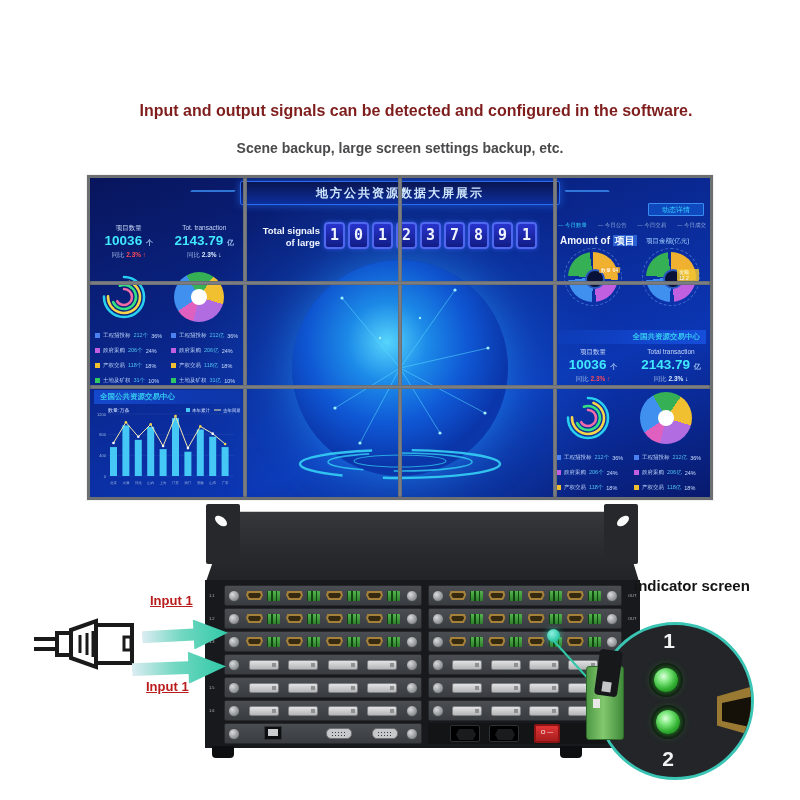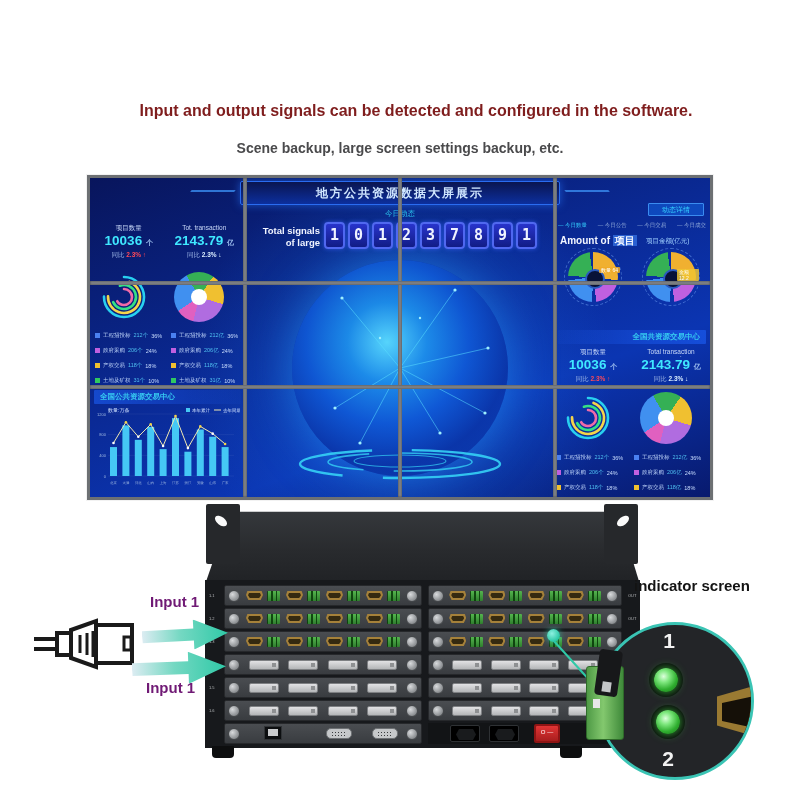--- a/index.html
+++ b/index.html
@@ -127,21 +127,21 @@
     clip-path:polygon(15% 0,85% 0,100% 50%,85% 100%,15% 100%,0 50%);
   }
   .iec i { position:absolute; left:9px; top:7px; width:3px; height:3px; border-radius:50%; background:#d8d8d8;
     box-shadow:5px 0 0 #d8d8d8, 10px 0 0 #d8d8d8; }
   .rocker { position:absolute; top:1px; width:26px; height:19px; background:#8e1414; border-radius:2px; padding:2px; }
   .rocker i { display:block; width:100%; height:100%; background:linear-gradient(180deg,#e03434,#a81e1e);
     border-radius:1px; color:#fff; font-size:6px; font-style:normal; text-align:center; line-height:13px; }
   .foot { width:22px; height:12px; background:#0d0e0f; border-radius:0 0 4px 4px; top:746px; }
 
   
-  .input-label { font-size:15px; font-weight:700; color:#701a75; }
+  .input-label { font-size:13px; font-weight:700; color:#b91c1c;text-decoration:underline; }
   .block-arrow { background:linear-gradient(90deg,#dcecf2 0%,#74d8c2 45%,#2fc9a7 100%);
     clip-path:polygon(0 30%,60% 30%,60% 0,100% 50%,60% 100%,60% 70%,0 70%); }
   .ind-label { font-size:15px; font-weight:700; color:#141414; }
   .callout { left:596px; top:622px; width:158px; height:158px; border-radius:50%;
     background:#232528; border:3px solid #3ac4b4; overflow:hidden; }
   .led-bezel { position:absolute; width:34px; height:34px; border-radius:50%; background:#0b0c0d; }
   .led { position:absolute; left:5px; top:5px; width:24px; height:24px; border-radius:50%;
     background:radial-gradient(circle at 40% 35%, #dcffdc 0%, #7fe87f 28%, #2fae2f 62%, #1a6a1a 100%);
     box-shadow:0 0 10px rgba(70,220,70,.8); }
   .led-num { position:absolute; width:30px; text-align:center; color:#f2f2f2; font-size:21px; font-weight:700; }
@@ -192,21 +192,20 @@
           <circle cx="290" cy="160" r="1.2"></circle>
       </g>
       <g fill="none" stroke="#35d0f5">
         <ellipse cx="310" cy="286" rx="100" ry="14" stroke-width="2.4" stroke-dasharray="120 40" opacity=".9"></ellipse>
         <ellipse cx="310" cy="284" rx="72" ry="9" stroke-width="1.6" stroke-dasharray="80 30" opacity=".8"></ellipse>
         <ellipse cx="310" cy="283" rx="46" ry="6" stroke-width="1.2" opacity=".7"></ellipse>
       </g>
     </svg>
 
     <div class="abs banner">地方公共资源数据大屏展示</div>
-    <div class="abs today">今日动态</div>
 
     <div class="abs stats" id="stats-left" style="left:5px;top:46px;width:143px;">
         <div class="stat">
     <div class="sl">项目数量</div>
     <div class="sv">10036 <i>个</i></div>
     <div class="sy">同比
       <span style="color:#ff4858;font-weight:700;">2.3% ↑</span></div>
   </div>
         <div class="stat">
     <div class="sl">Tot. transaction amount</div>

